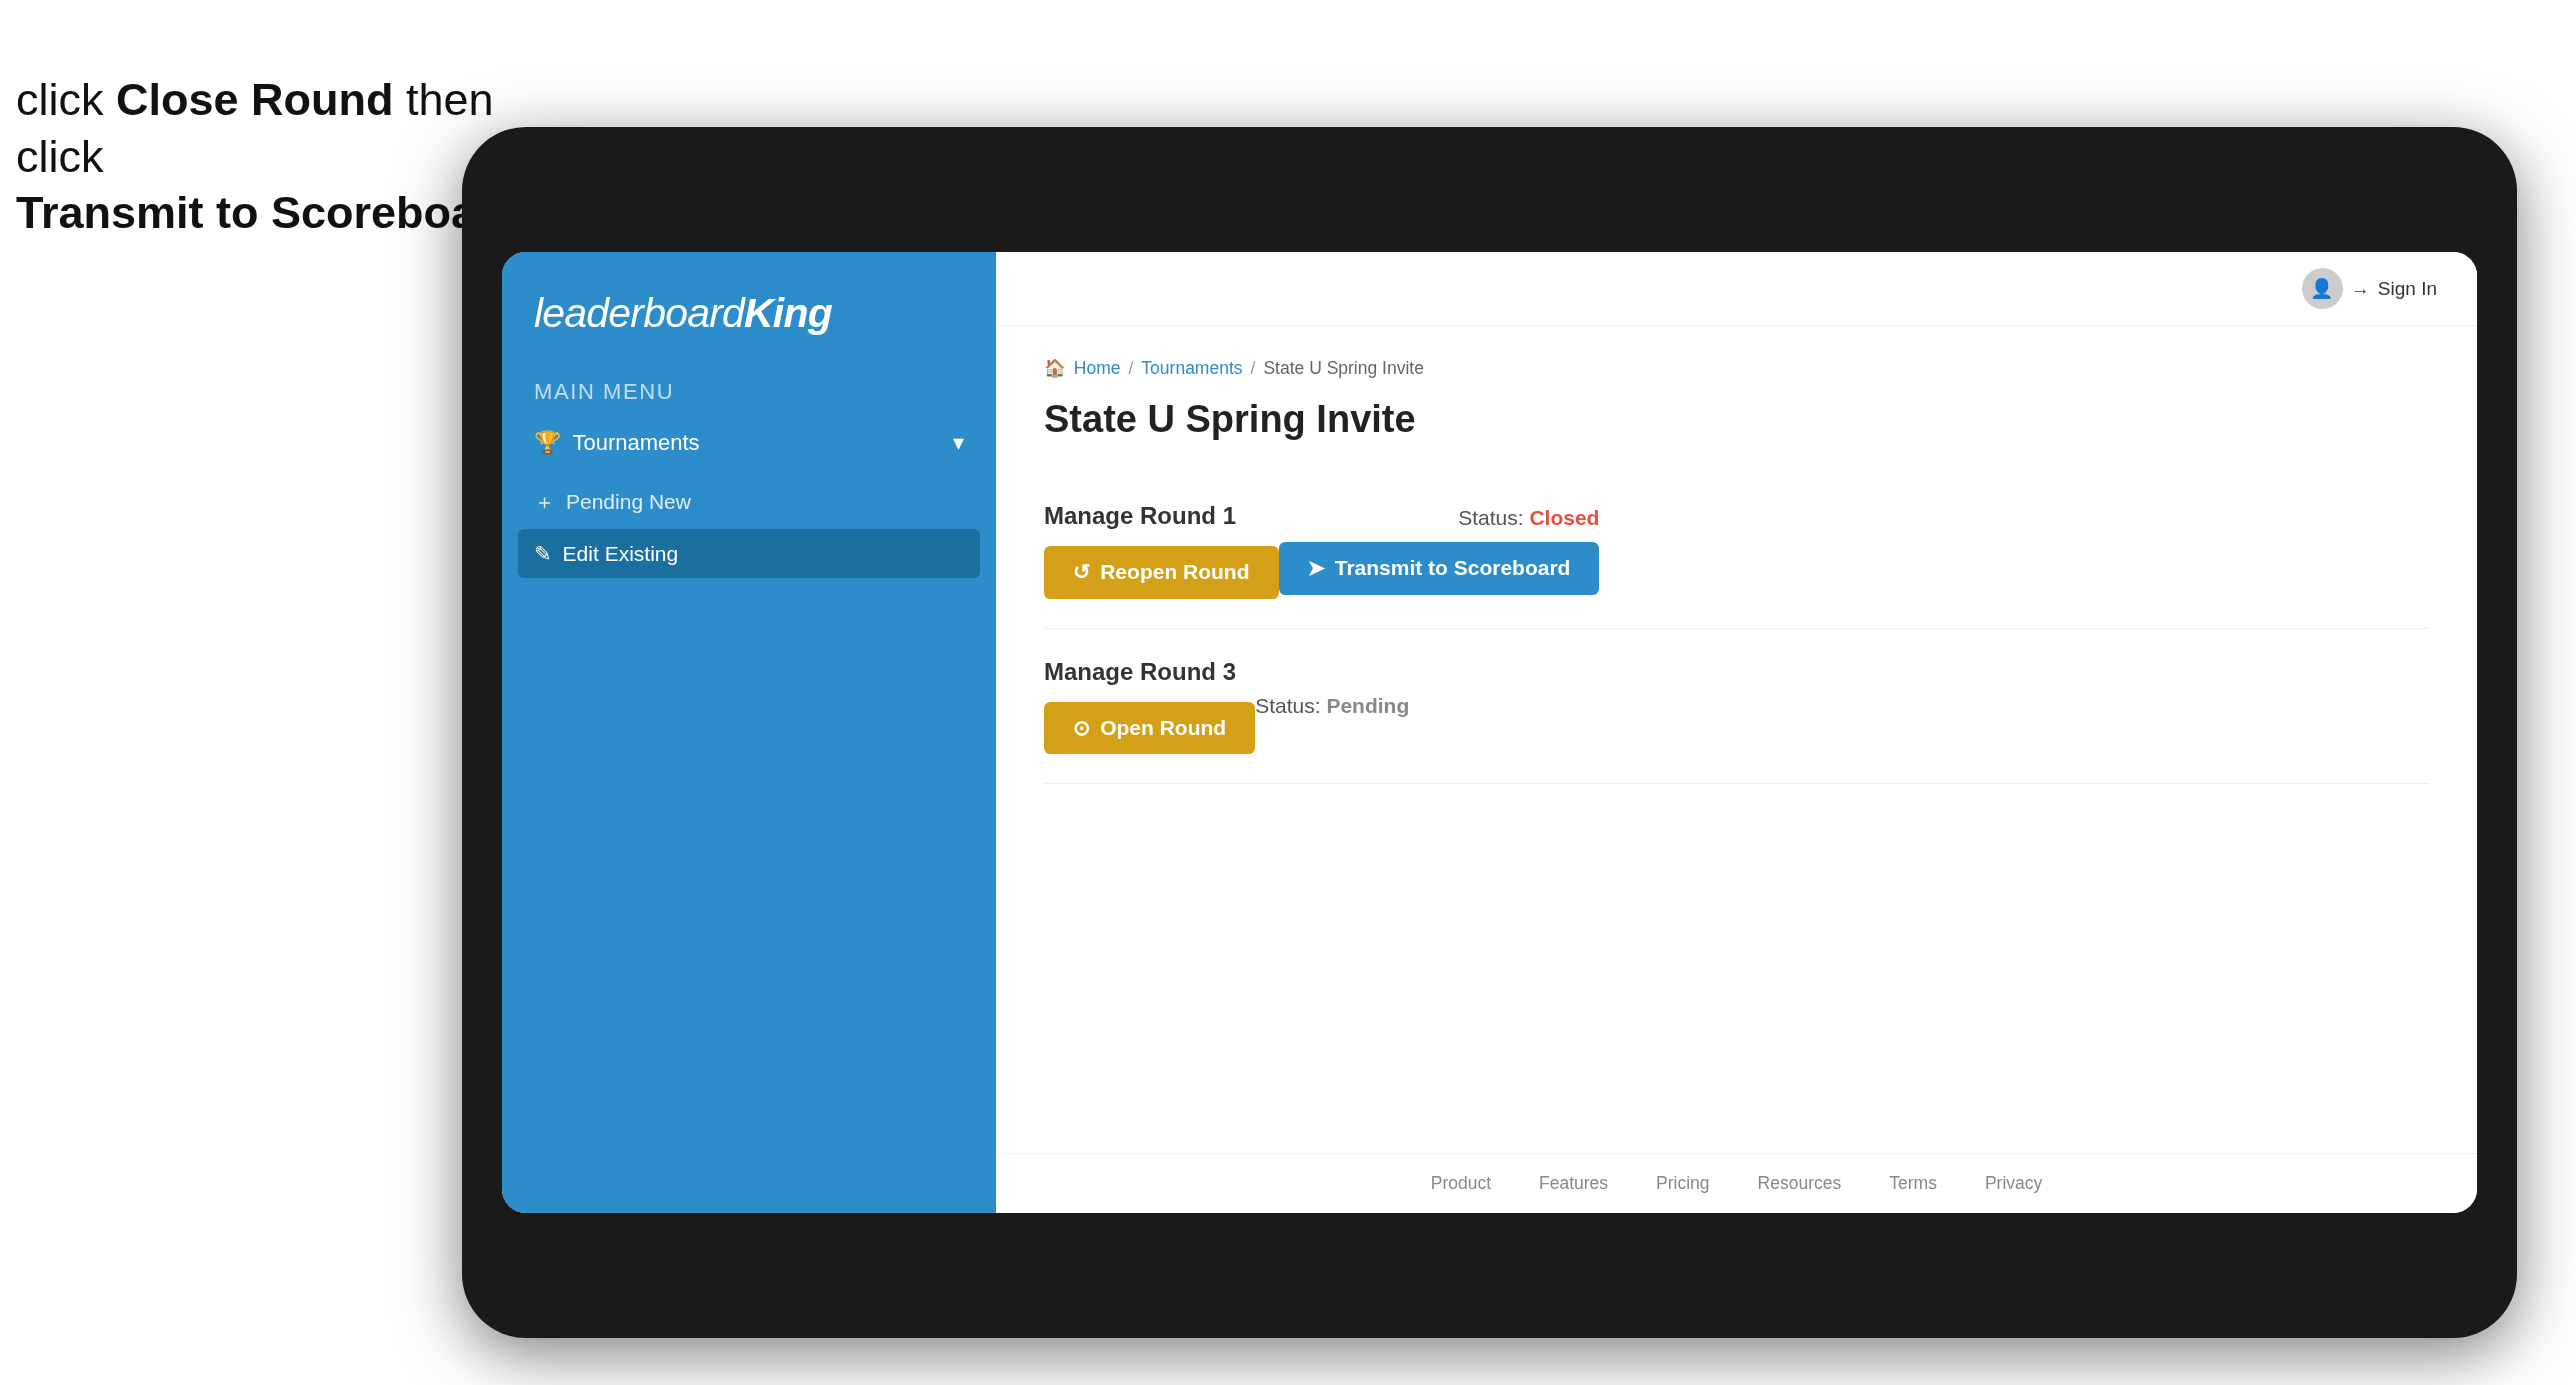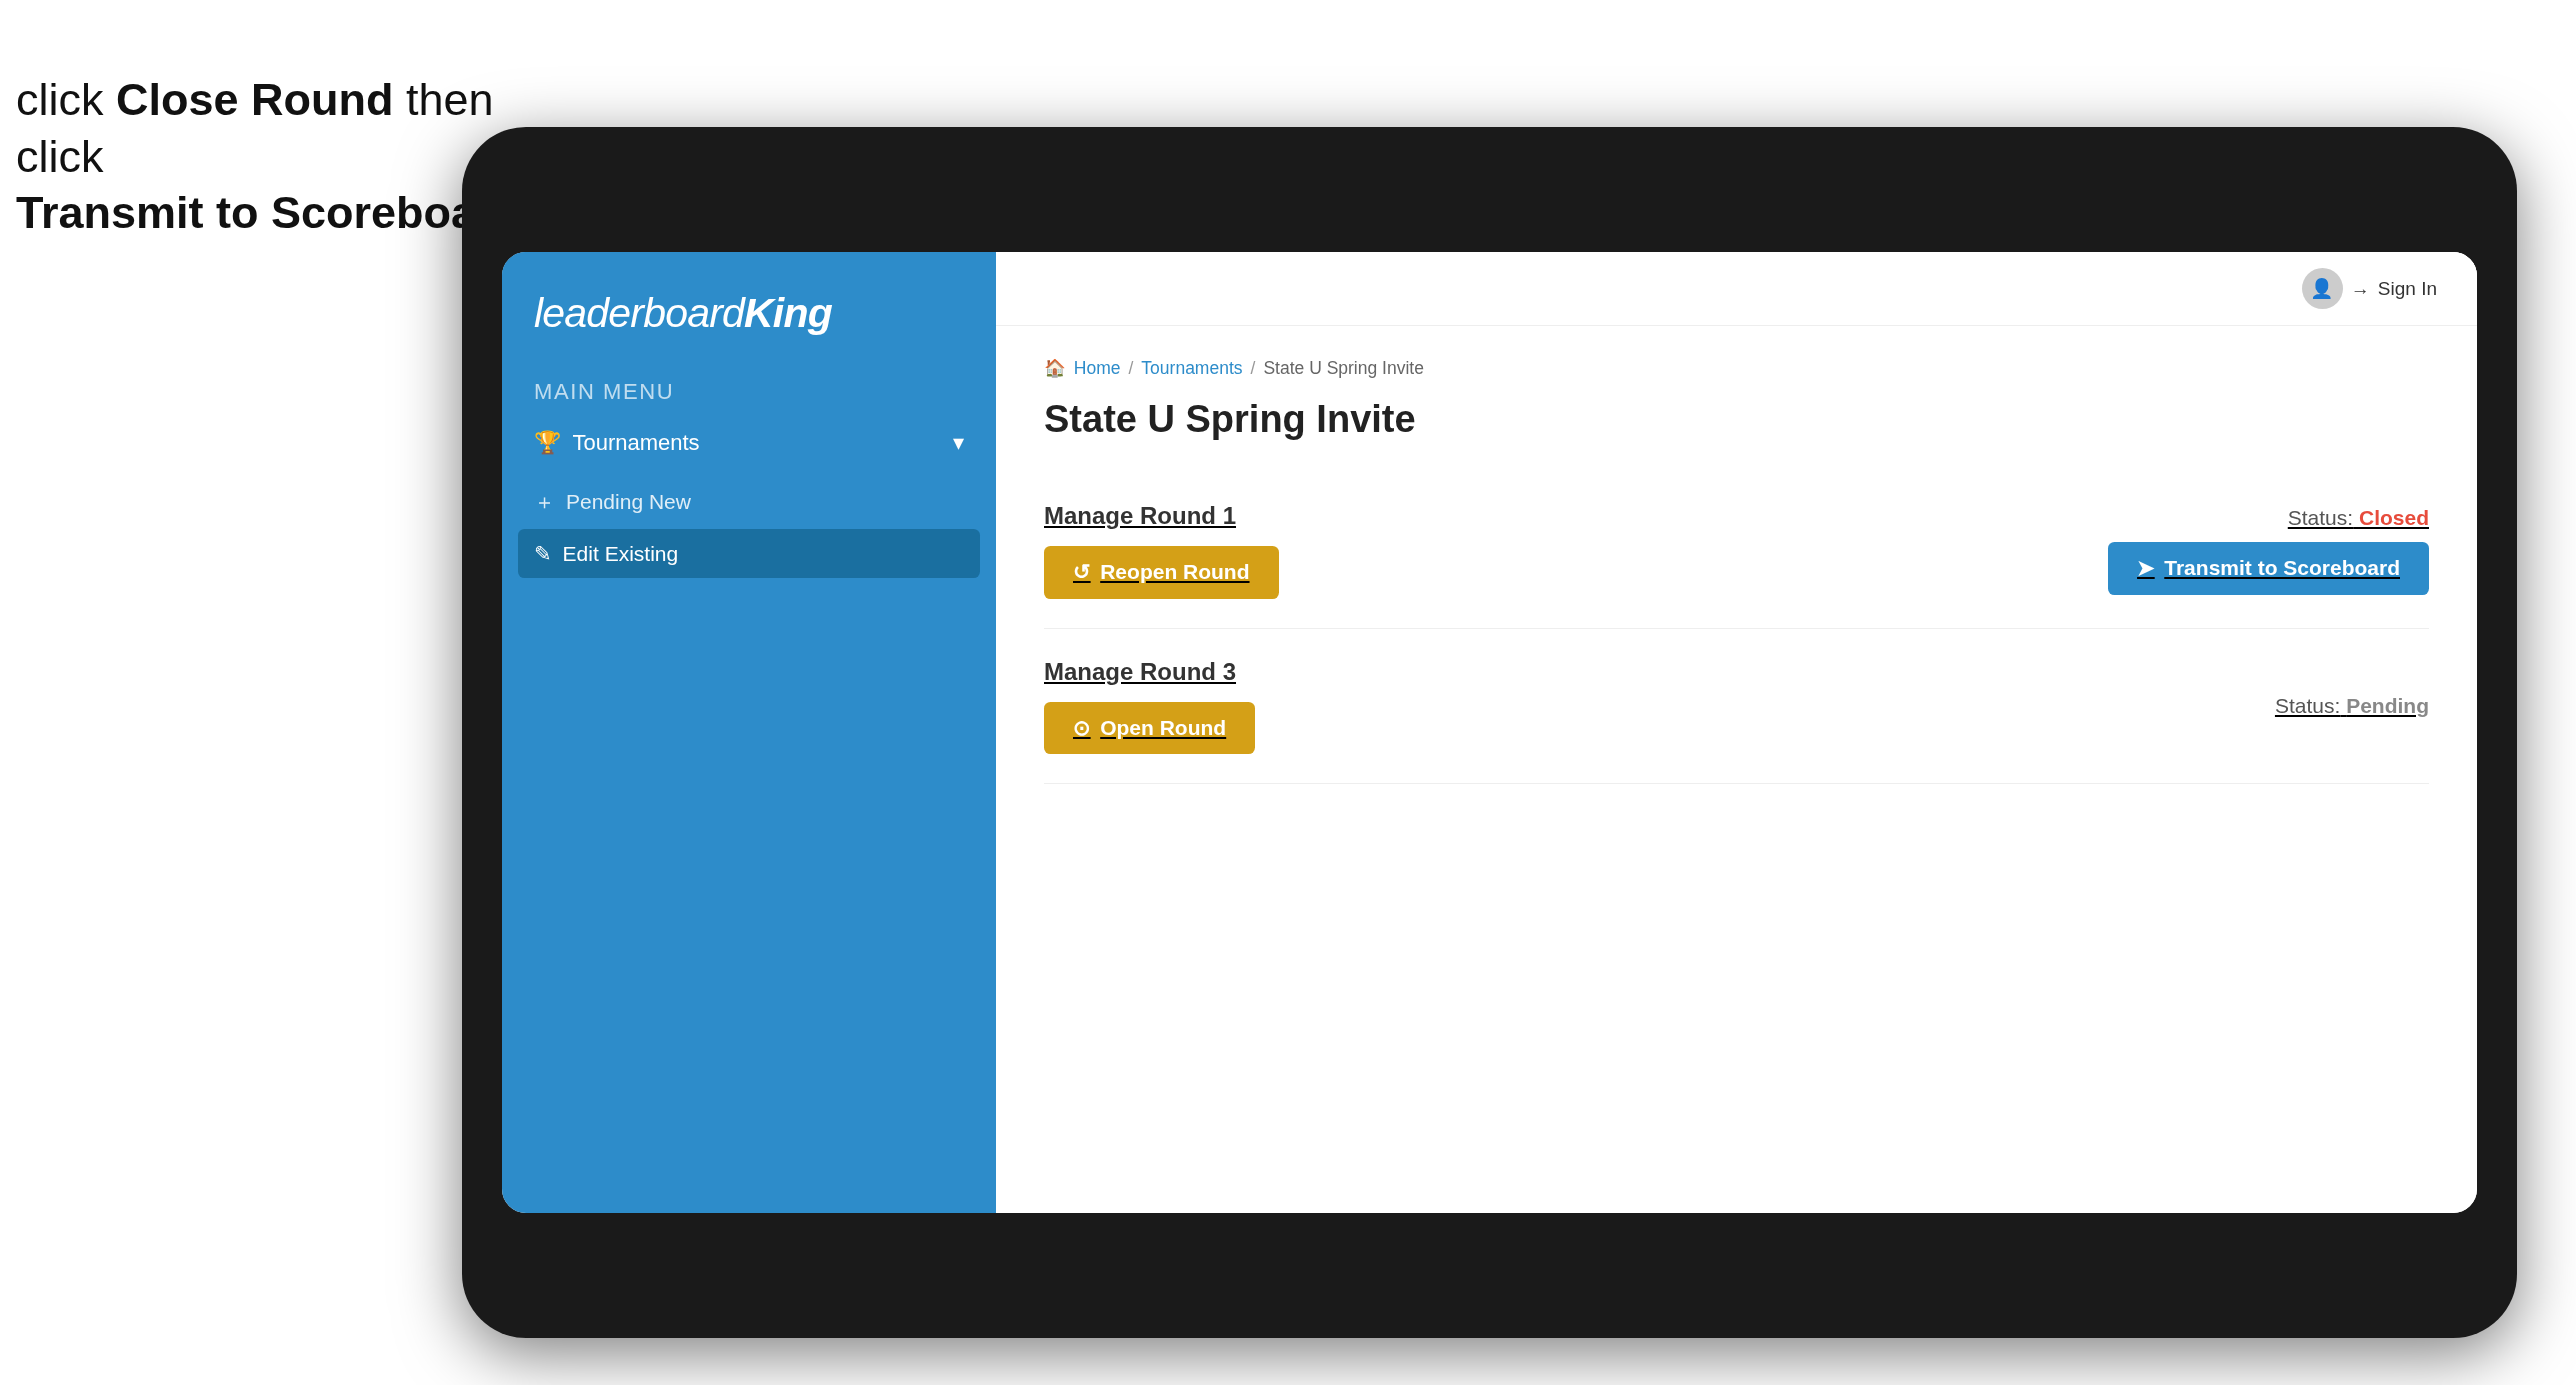--- a/index.html
+++ b/index.html
@@ -212,24 +212,22 @@
       font-size: 38px;
       font-weight: 700;
       color: #222;
       margin-bottom: 32px;
     }
 
     
     .round-section {
       display: flex;
       align-items: center;
-      justify-content: space-between;
       padding: 29px 0;
       border-bottom: 0.8px solid #eee;
-      text-decoration: underline;
     }
 
     .round-left {
       display: flex;
       flex-direction: column;
       gap: 16px;
     }
 
     .round-title {
       font-size: 24px;
@@ -405,18 +403,26 @@
             <div class="round-right">
               <div class="status-label">
                 <span>Status:</span>
                 <span class="status-pending">Pending</span>
               </div>
             </div>
           </div>
 
         </div>
 
+        <div class="footer">
+          <a>Product</a>
+          <a>Features</a>
+          <a>Pricing</a>
+          <a>Resources</a>
+          <a>Terms</a>
+          <a>Privacy</a>
+        </div>
       </div>
 
     </div>
   </div>
 </div>
 
 
 </body></html>

